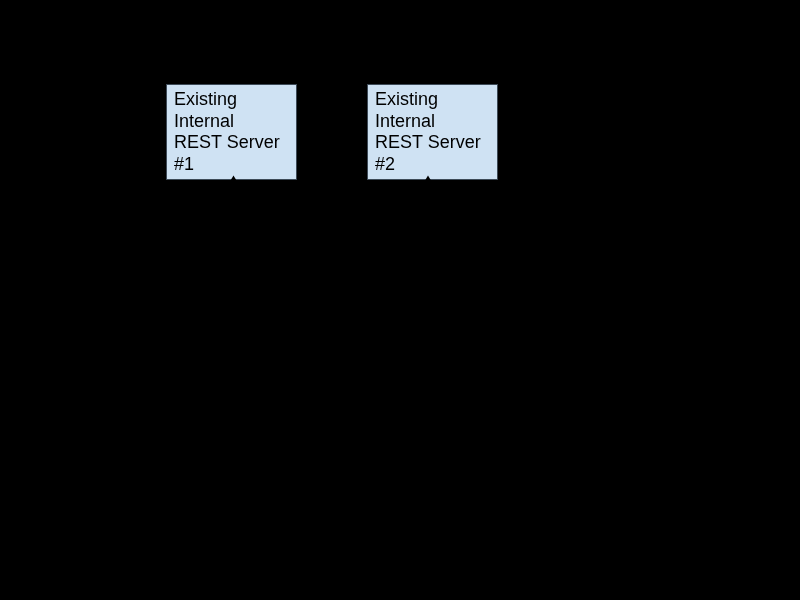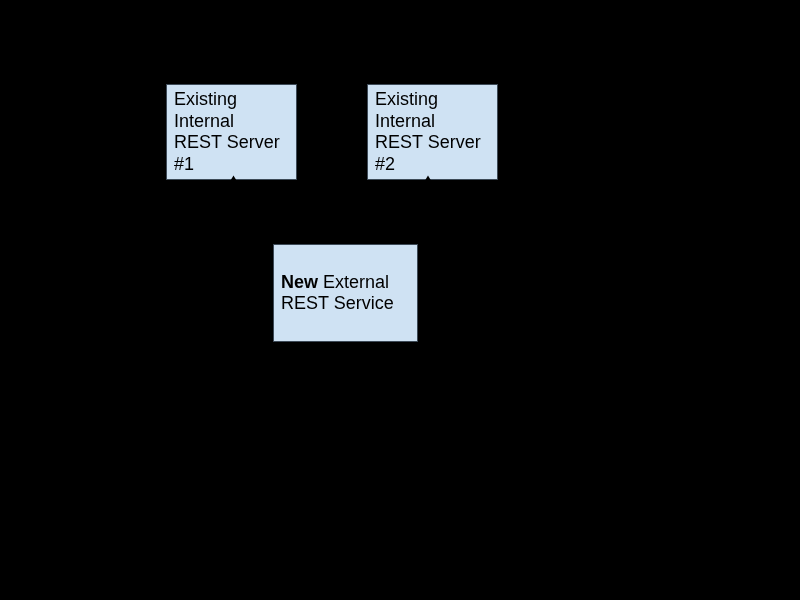--- a/index.html
+++ b/index.html
@@ -76,24 +76,20 @@
     <div class="line">#1</div>
   </div>
 
   <div class="node node-server2">
     <div class="line">Existing</div>
     <div class="line">Internal</div>
     <div class="line">REST Server</div>
     <div class="line">#2</div>
   </div>
 
-  <div class="node node-service">
-    <div class="line"><span class="bold">New</span> <span>External</span></div>
-    <div class="line">REST Service</div>
-  </div>
 
   <svg class="connectors" width="800" height="600" viewBox="0 0 800 600">
 
     <polyline points="345.5,244 345.5,212 233.5,212 233.5,181" fill="none" stroke="#000000" stroke-width="2"></polyline>
     <polygon points="229,183 238,183 233.5,175.5" fill="#000000"></polygon>
     <polyline points="345.5,244 345.5,212 428,212 428,181" fill="none" stroke="#000000" stroke-width="2"></polyline>
     <polygon points="423.5,183 432.5,183 428,175.5" fill="#000000"></polygon>
   </svg>
 
 </div>

